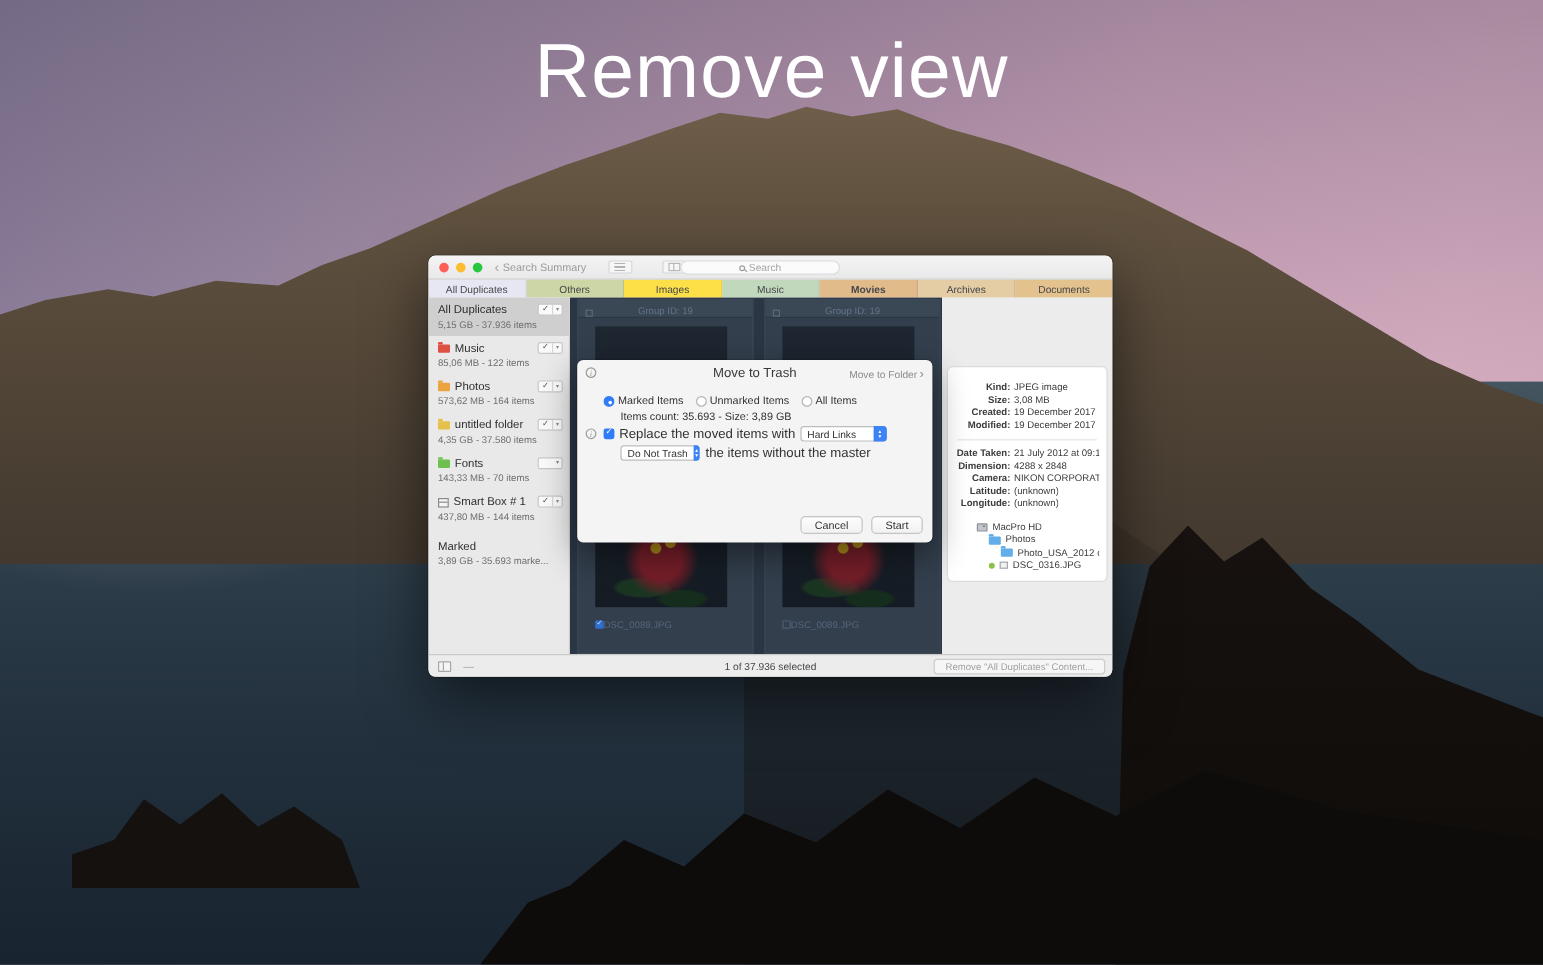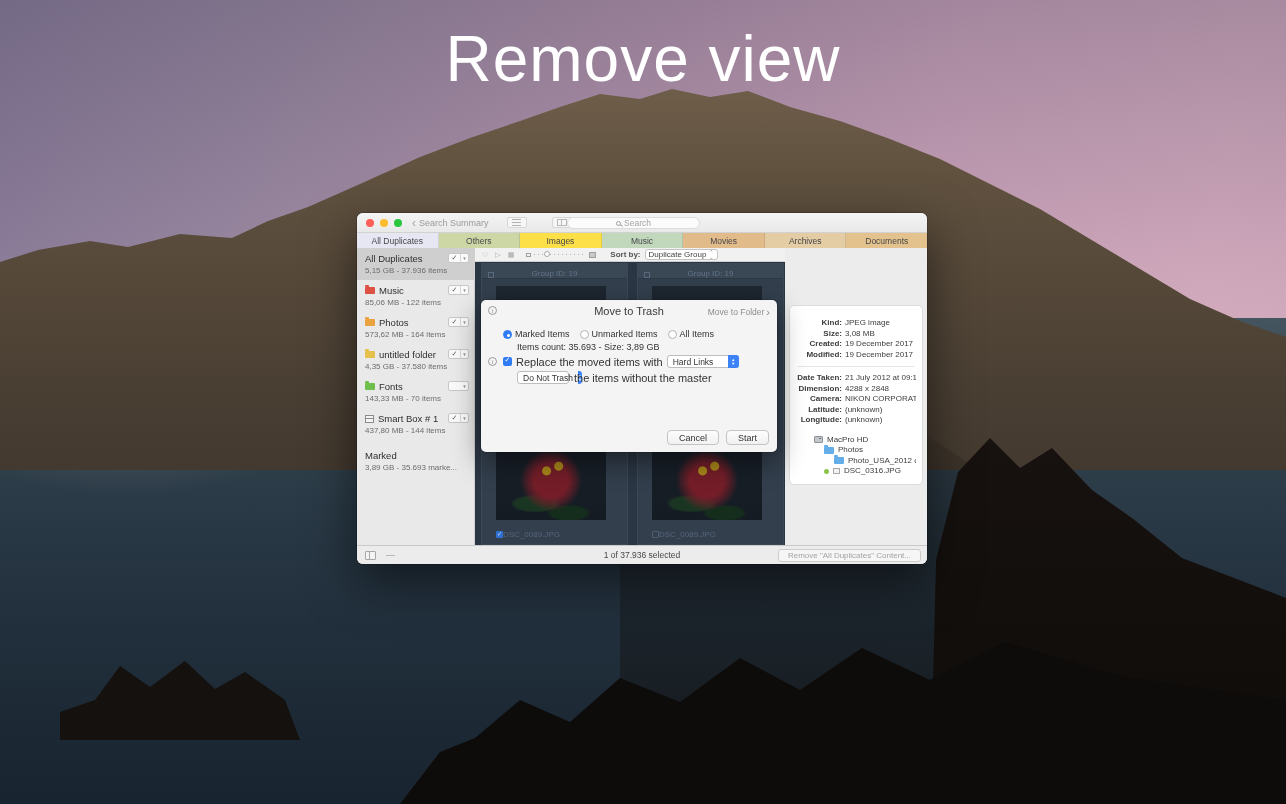--- a/index.html
+++ b/index.html
@@ -221,21 +221,21 @@
       </div>
     <div class="tab" style="background: rgb(205, 215, 166);">
         <span>Others</span>
       </div>
     <div class="tab" style="background: #fde047;">
         <span>Images</span>
       </div>
     <div class="tab" style="background: rgb(194, 216, 189);">
         <span>Music</span>
       </div>
-    <div class="tab" style="background: rgb(226, 187, 139);">
+    <div class="tab" style="background: rgb(226, 187, 139); font-weight: bold;">
         <span>Movies</span>
       </div>
     <div class="tab" style="background: rgb(228, 204, 165);">
         <span>Archives</span>
       </div>
     <div class="tab" style="background: rgb(228, 194, 141);">
         <span>Documents</span>
       </div>
   </div>
 
@@ -309,37 +309,20 @@
       </div>
       <div class="sb-item" style="padding-top:10px;">
         <div class="sb-top">
             <span class="sb-label">Marked</span>
           </div>
         <div class="sb-detail">3,89 GB - 35.693 marke...</div>
       </div>
     </div>
 
     <div class="main">
-      <div class="main-toolbar">
-        <span class="mt-ic">♡</span>
-        <span class="mt-ic">▷</span>
-        <span class="mt-ic">▦</span>
-        <span class="zoom-group">
-          <span class="pic-sm"></span>
-          <span class="slider-track">
-              <span class="slider-knob"></span>
-            </span>
-          <span class="pic-lg"></span>
-        </span>
-        <span class="sort-label">Sort by:</span>
-        <span class="sort-dd">
-          <span class="sort-val">Duplicate Group</span>
-          <span class="sort-car">⌃<br>⌄</span>
-        </span>
-      </div>
 
       <div class="main-dark">
         <div class="grp g1">
           <div class="grp-header">
             <span class="grp-ic"></span>
             <span class="grp-title">Group ID: 19</span>
           </div>
           <div class="thumb"></div>
           <div class="file-row">
             <span class="file-chk on"></span>
@@ -457,21 +440,21 @@
       <span class="dlg-text">Replace the moved items with</span>
       <span class="popup" style="width:72px;">
         <span class="popup-label">Hard Links</span>
         <span class="stepper">
             <span>▲</span>
             <span>▼</span>
           </span>
       </span>
     </div>
     <div class="notrash-row">
-      <span class="popup" style="width:52px;">
+      <span class="popup" style="width:66px;">
         <span class="popup-label">Do Not Trash</span>
         <span class="stepper">
             <span>▲</span>
             <span>▼</span>
           </span>
       </span>
       <span class="dlg-text">the items without the master</span>
     </div>
     <div class="dlg-buttons">
       <span class="dlg-btn">Cancel</span>

